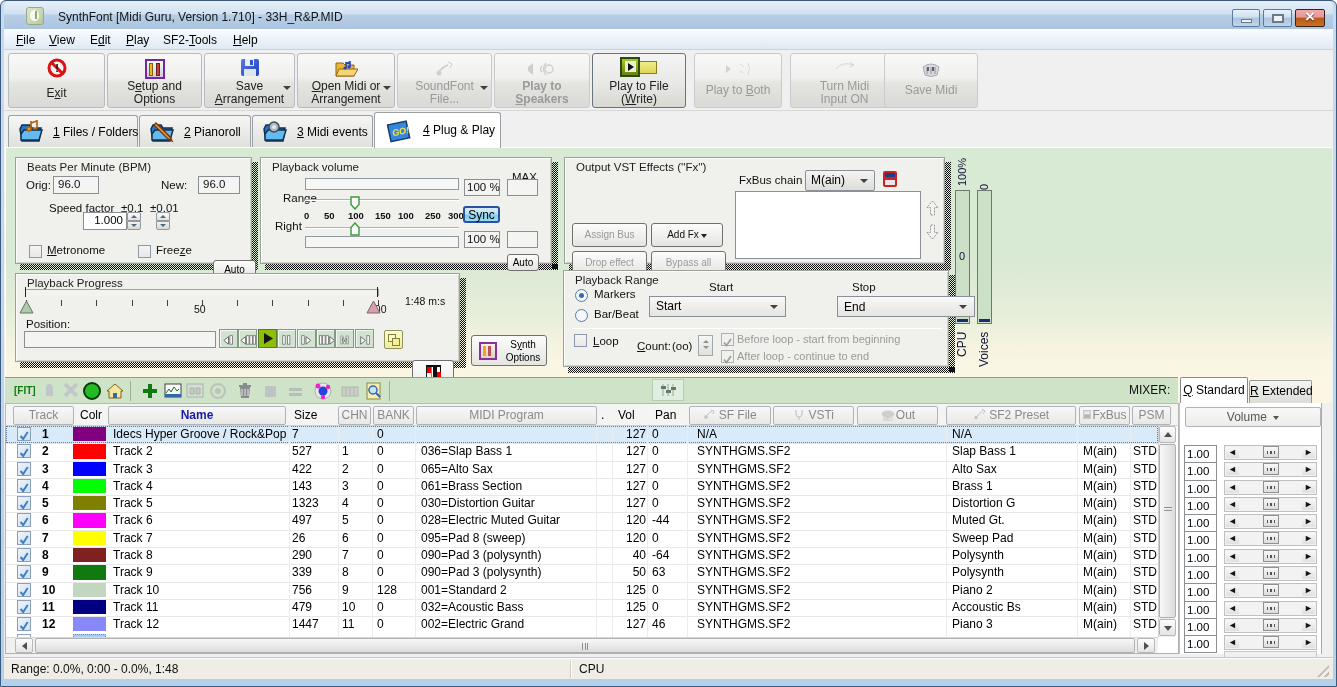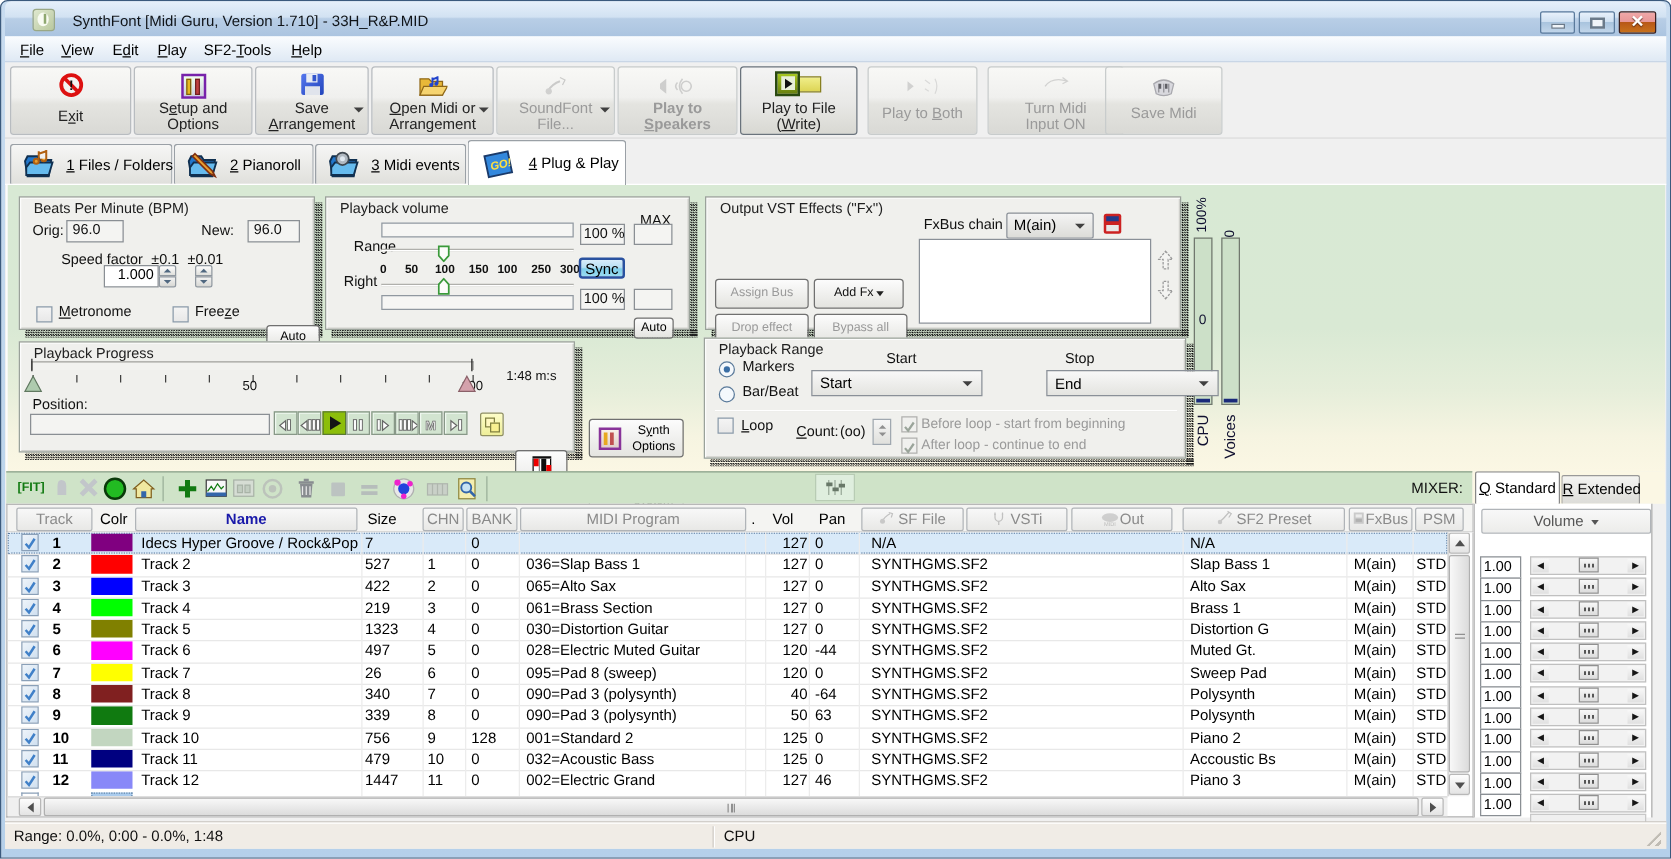--- a/index.html
+++ b/index.html
@@ -554,21 +554,21 @@
       <div class="cell" style="left:1127px;top:1px;">STD</div>
     </div>
     <div class="rowline" style="top:35px;width:1152px;"></div>
     <div class="abs" style="left:0;top:52px;width:1152px;height:17px;">
       <div class="abs" style="left:11px;top:1px;width:14px;height:14px;background:linear-gradient(135deg,#eef4fa,#d0e0f0);border:1px solid #8aa0b8;"><svg width="12" height="12">
           <path d="M2.5 6 l2.7 3 l4.5 -7" stroke="#4080c8" stroke-width="2" fill="none"></path>
         </svg></div>
       <div class="cell" style="left:36px;top:1px;font-weight:bold;">4</div>
       <div class="abs" style="left:67px;top:1px;width:33px;height:14px;background:#00ff00;"></div>
       <div class="cell" style="left:107px;top:1px;">Track 4</div>
-      <div class="cell" style="left:286px;top:1px;">219</div>
+      <div class="cell" style="left:286px;top:1px;">143</div>
       <div class="cell" style="left:336px;top:1px;">3</div>
       <div class="cell" style="left:371px;top:1px;">0</div>
       <div class="cell" style="left:415px;top:1px;">061=Brass Section</div>
       <div class="cell" style="left:612px;top:1px;width:28px;text-align:right;">127</div>
       <div class="cell" style="left:646px;top:1px;">0</div>
       <div class="cell" style="left:691px;top:1px;">SYNTHGMS.SF2</div>
       <div class="cell" style="left:946px;top:1px;">Brass 1</div>
       <div class="cell" style="left:1077px;top:1px;">M(ain)</div>
       <div class="cell" style="left:1127px;top:1px;">STD</div>
     </div>
@@ -630,21 +630,21 @@
       <div class="cell" style="left:1127px;top:1px;">STD</div>
     </div>
     <div class="rowline" style="top:104px;width:1152px;"></div>
     <div class="abs" style="left:0;top:121px;width:1152px;height:17px;">
       <div class="abs" style="left:11px;top:1px;width:14px;height:14px;background:linear-gradient(135deg,#eef4fa,#d0e0f0);border:1px solid #8aa0b8;"><svg width="12" height="12">
           <path d="M2.5 6 l2.7 3 l4.5 -7" stroke="#4080c8" stroke-width="2" fill="none"></path>
         </svg></div>
       <div class="cell" style="left:36px;top:1px;font-weight:bold;">8</div>
       <div class="abs" style="left:67px;top:1px;width:33px;height:14px;background:#802020;"></div>
       <div class="cell" style="left:107px;top:1px;">Track 8</div>
-      <div class="cell" style="left:286px;top:1px;">340</div>
+      <div class="cell" style="left:286px;top:1px;">290</div>
       <div class="cell" style="left:336px;top:1px;">7</div>
       <div class="cell" style="left:371px;top:1px;">0</div>
       <div class="cell" style="left:415px;top:1px;">090=Pad 3 (polysynth)</div>
       <div class="cell" style="left:612px;top:1px;width:28px;text-align:right;">40</div>
       <div class="cell" style="left:646px;top:1px;">-64</div>
       <div class="cell" style="left:691px;top:1px;">SYNTHGMS.SF2</div>
       <div class="cell" style="left:946px;top:1px;">Polysynth</div>
       <div class="cell" style="left:1077px;top:1px;">M(ain)</div>
       <div class="cell" style="left:1127px;top:1px;">STD</div>
     </div>

